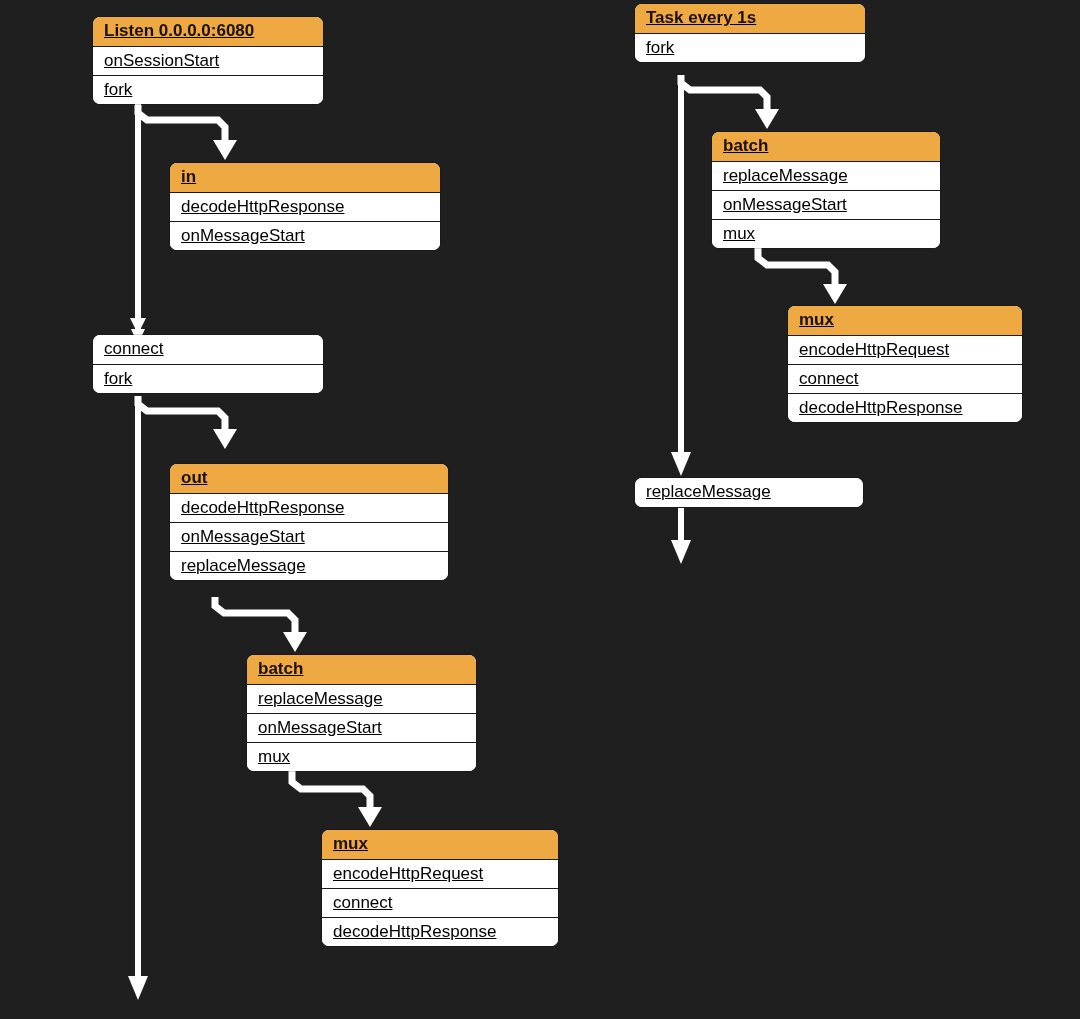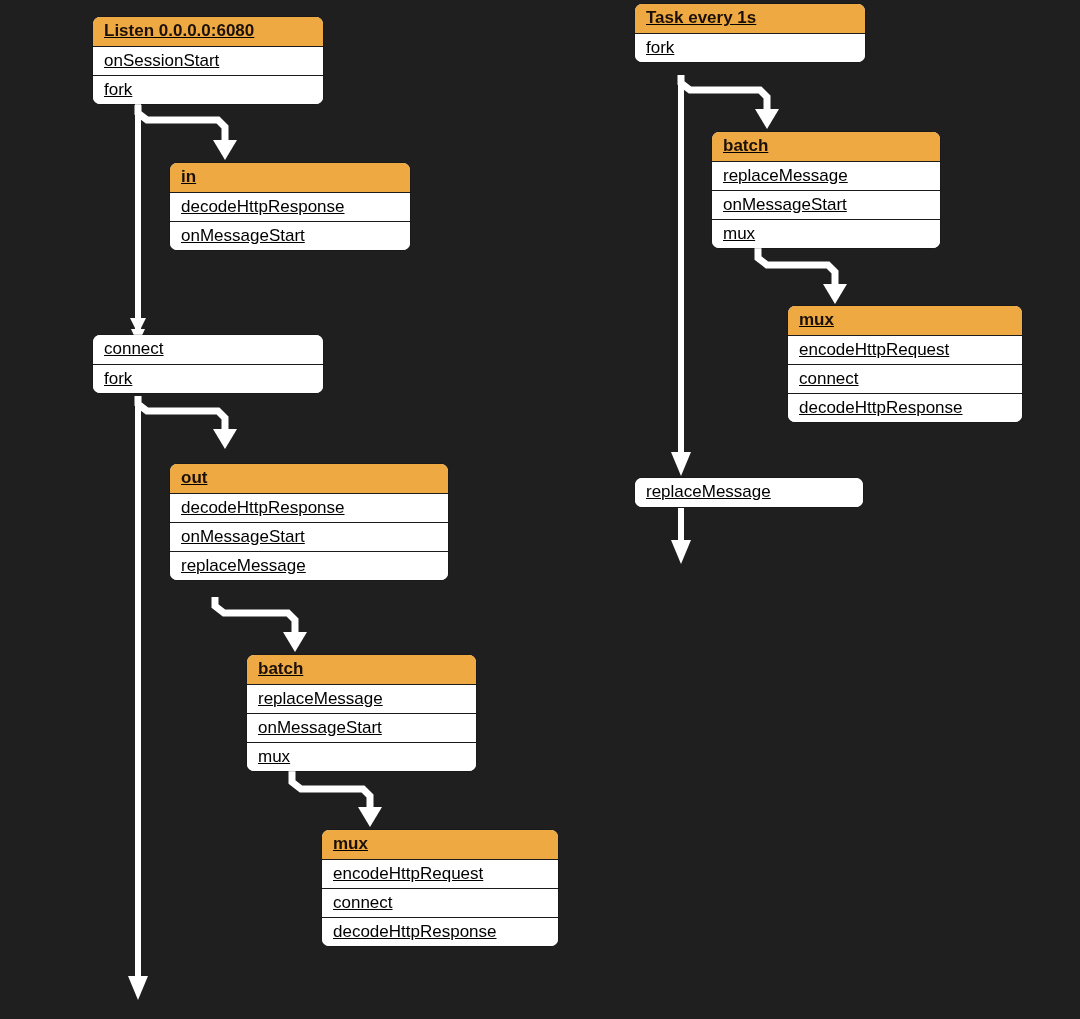--- a/index.html
+++ b/index.html
@@ -149,21 +149,21 @@
     </g>
 
   </svg>
 
   <div class="node" style="left:93px; top:17px; width:230px;">
     <div class="row header">Listen 0.0.0.0:6080</div>
     <div class="row">onSessionStart</div>
     <div class="row">fork</div>
   </div>
 
-  <div class="node" style="left:170px; top:163px; width:240px;">
+  <div class="node" style="left:170px; top:163px; width:270px;">
     <div class="row header">in</div>
     <div class="row">decodeHttpResponse</div>
     <div class="row">onMessageStart</div>
   </div>
 
   <div class="node" style="left:93px; top:335px; width:230px;">
     <div class="row first">connect</div>
     <div class="row">fork</div>
   </div>
 

